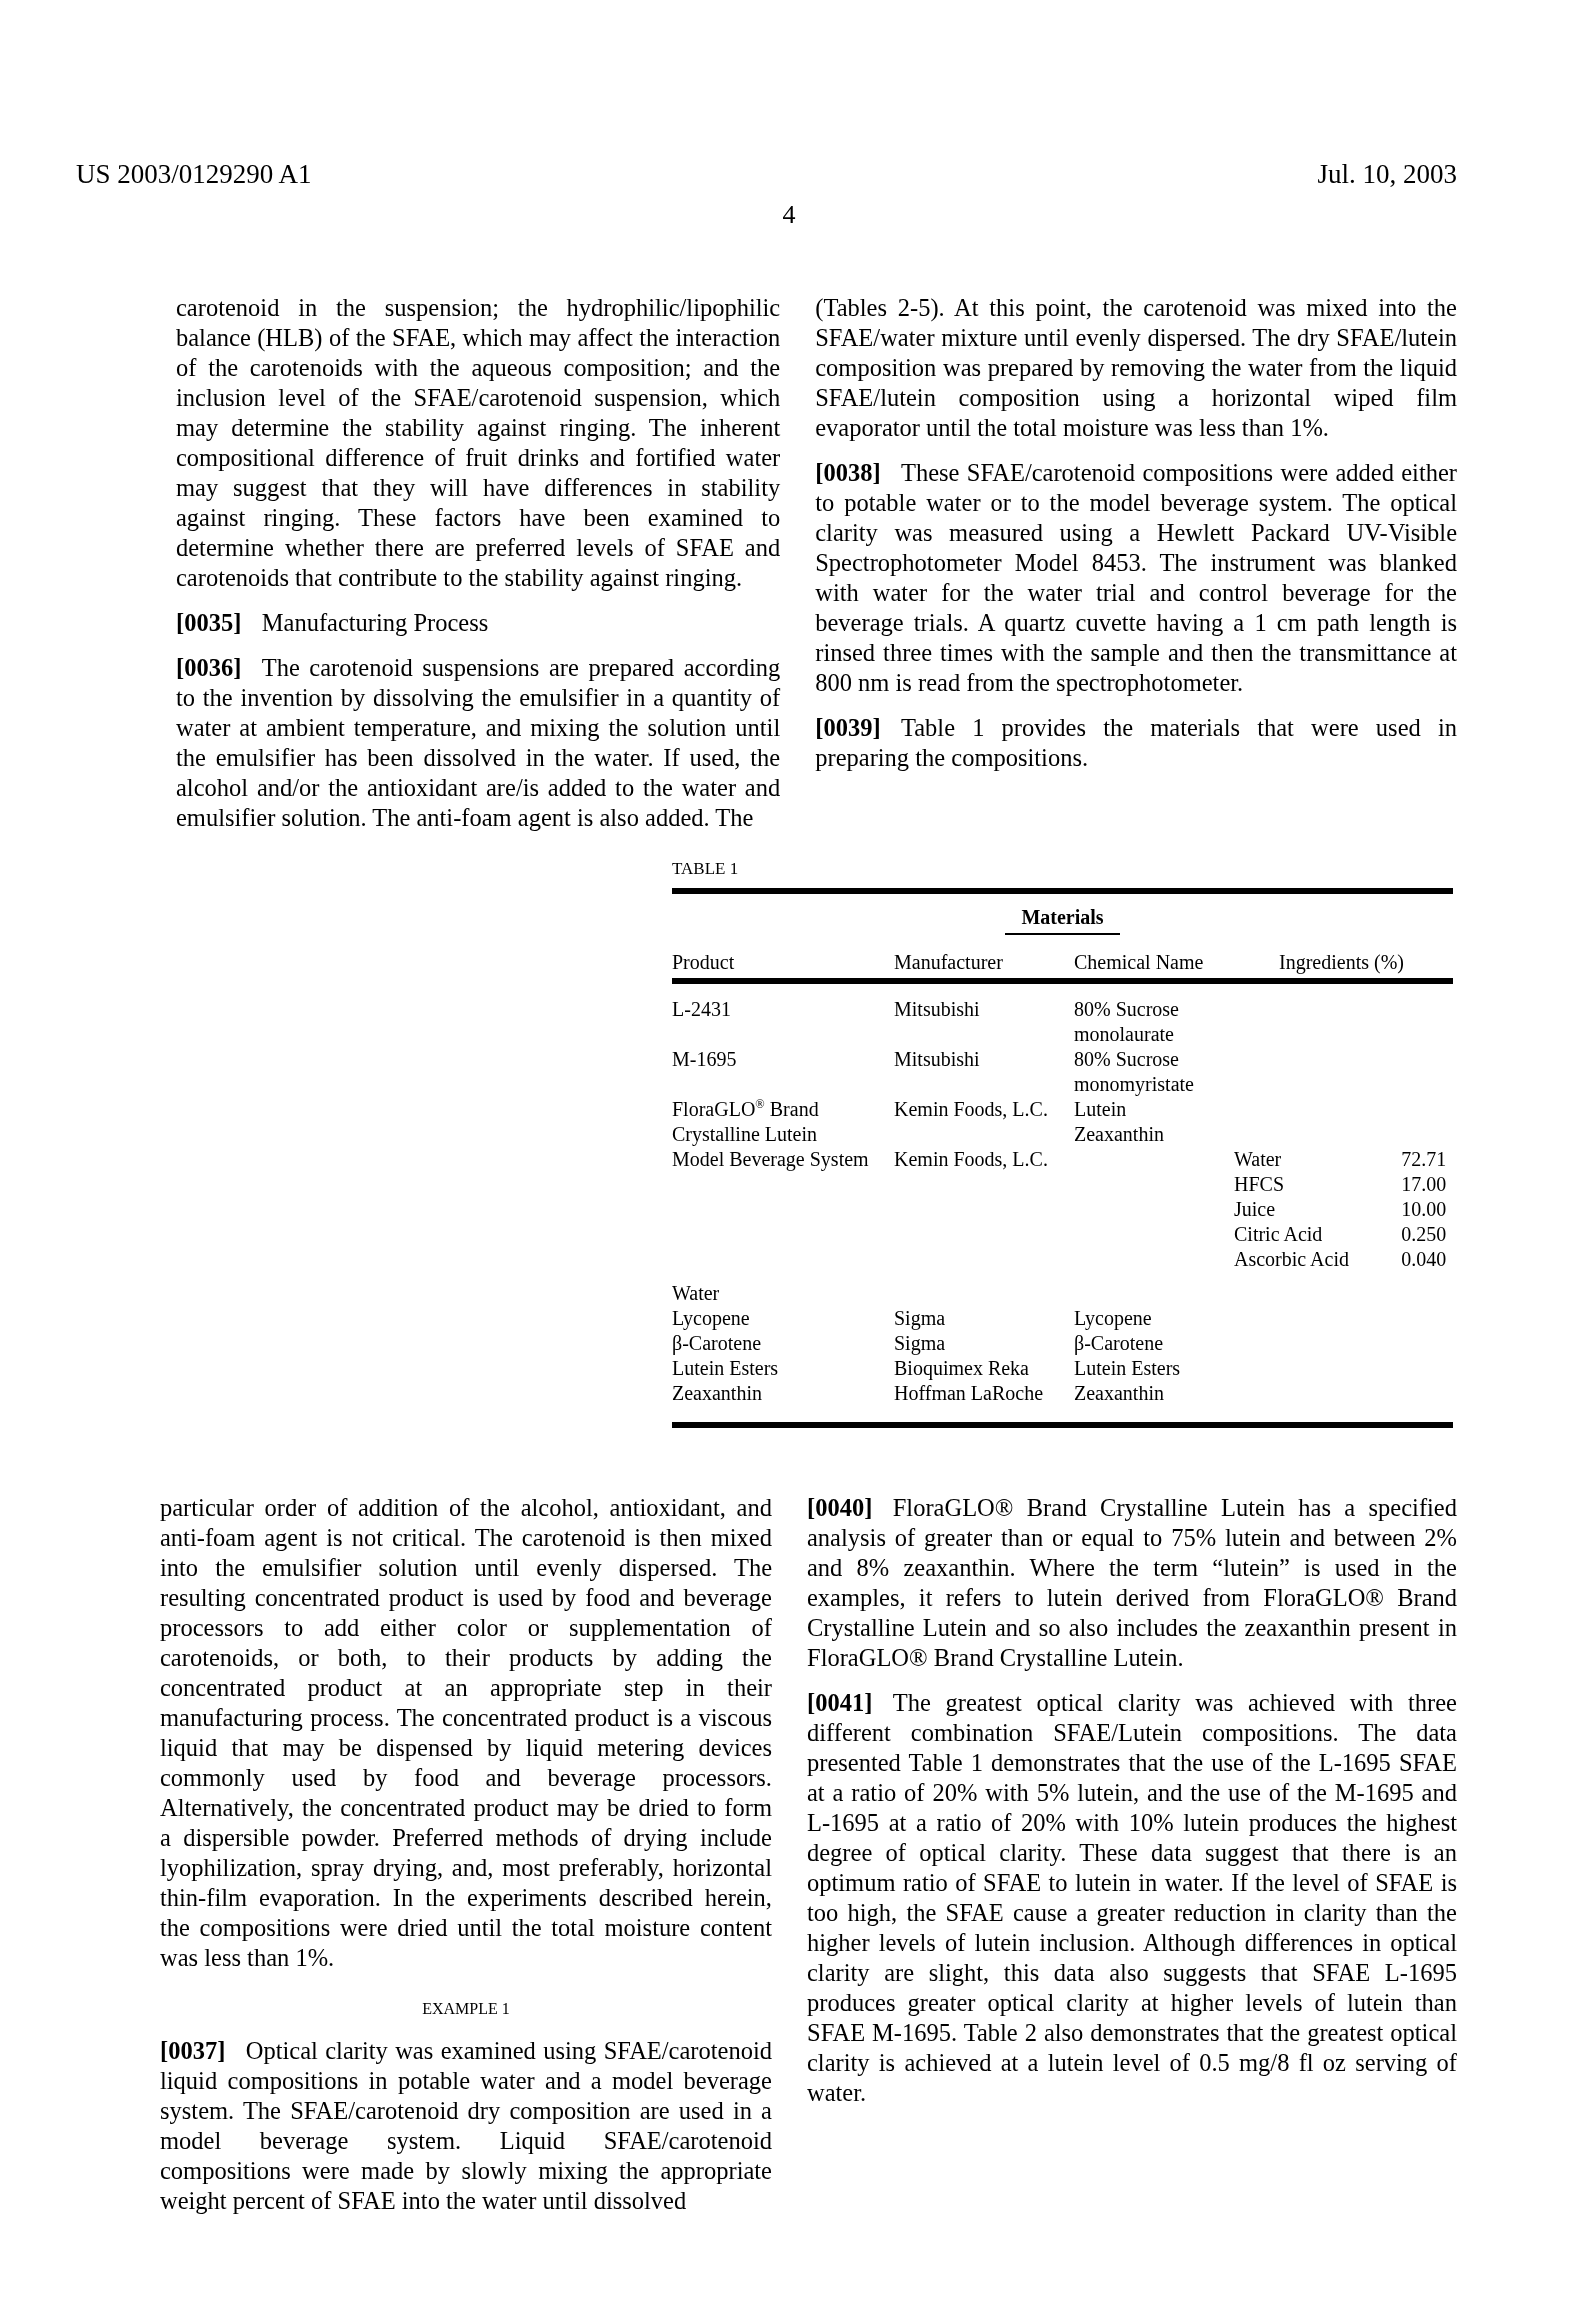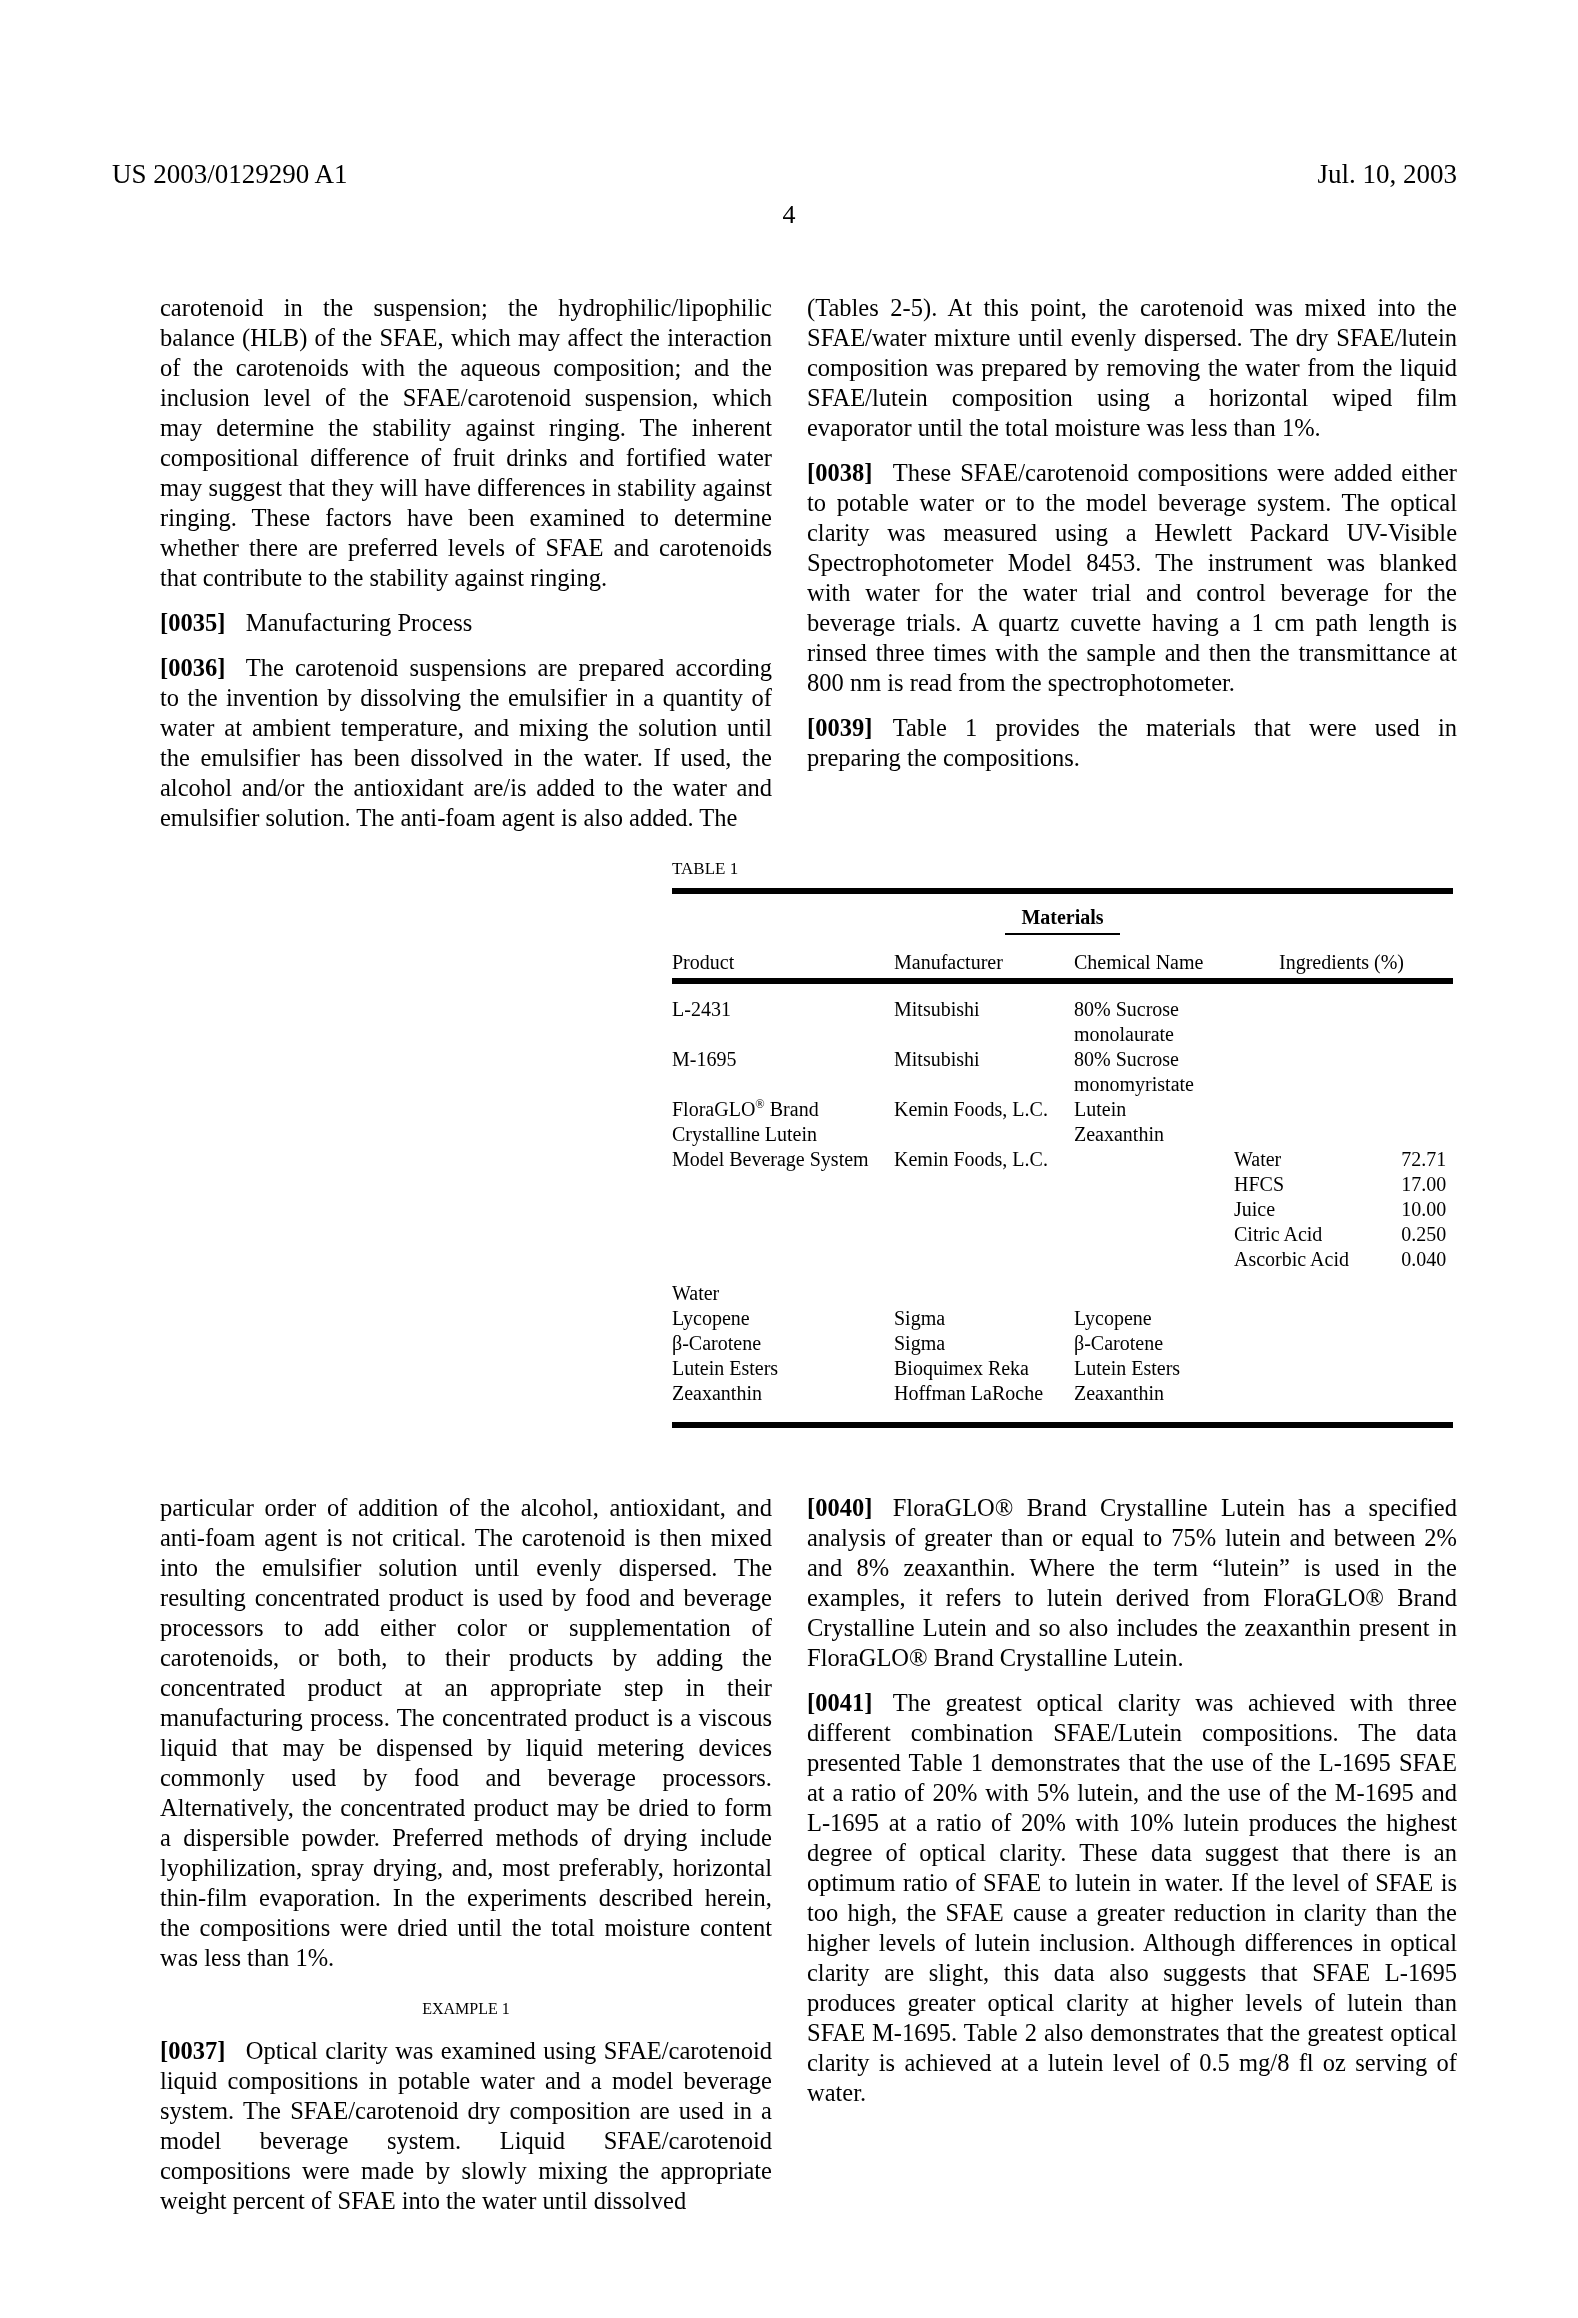--- a/index.html
+++ b/index.html
@@ -10,37 +10,37 @@
     background: #ffffff;
     color: #000000;
     font-family: "Liberation Serif", "DejaVu Serif", serif;
     overflow: hidden;
     margin: 0 auto;
     box-sizing: border-box;
   }
   .header {
     display: flex;
     justify-content: space-between;
-    padding: 159px 121px 0 112px;
+    padding: 159px 121px 0 76px;
     font-size: 27px;
     line-height: 30px;
   }
   .page-number {
     text-align: center;
     font-size: 26px;
     margin-top: 11px;
   }
   .band {
     display: flex;
     padding: 0 121px 0 160px;
     box-sizing: border-box;
   }
   .band .col-left  { width: 612px; margin-right: 35px; }
   .band .col-right { width: 650px; }
-  .band-1 { margin-top: 63px; }
+  .band-1 { margin-top: 63px; margin-left: 16px; }
   .band-2 { margin-top: 65px; }
   .band p {
     margin: 0;
     font-size: 24.5px;
     line-height: 30px;
     text-align: justify;
   }
   .band p + p { margin-top: 15px; }
   .ptag {
     font-weight: bold;

